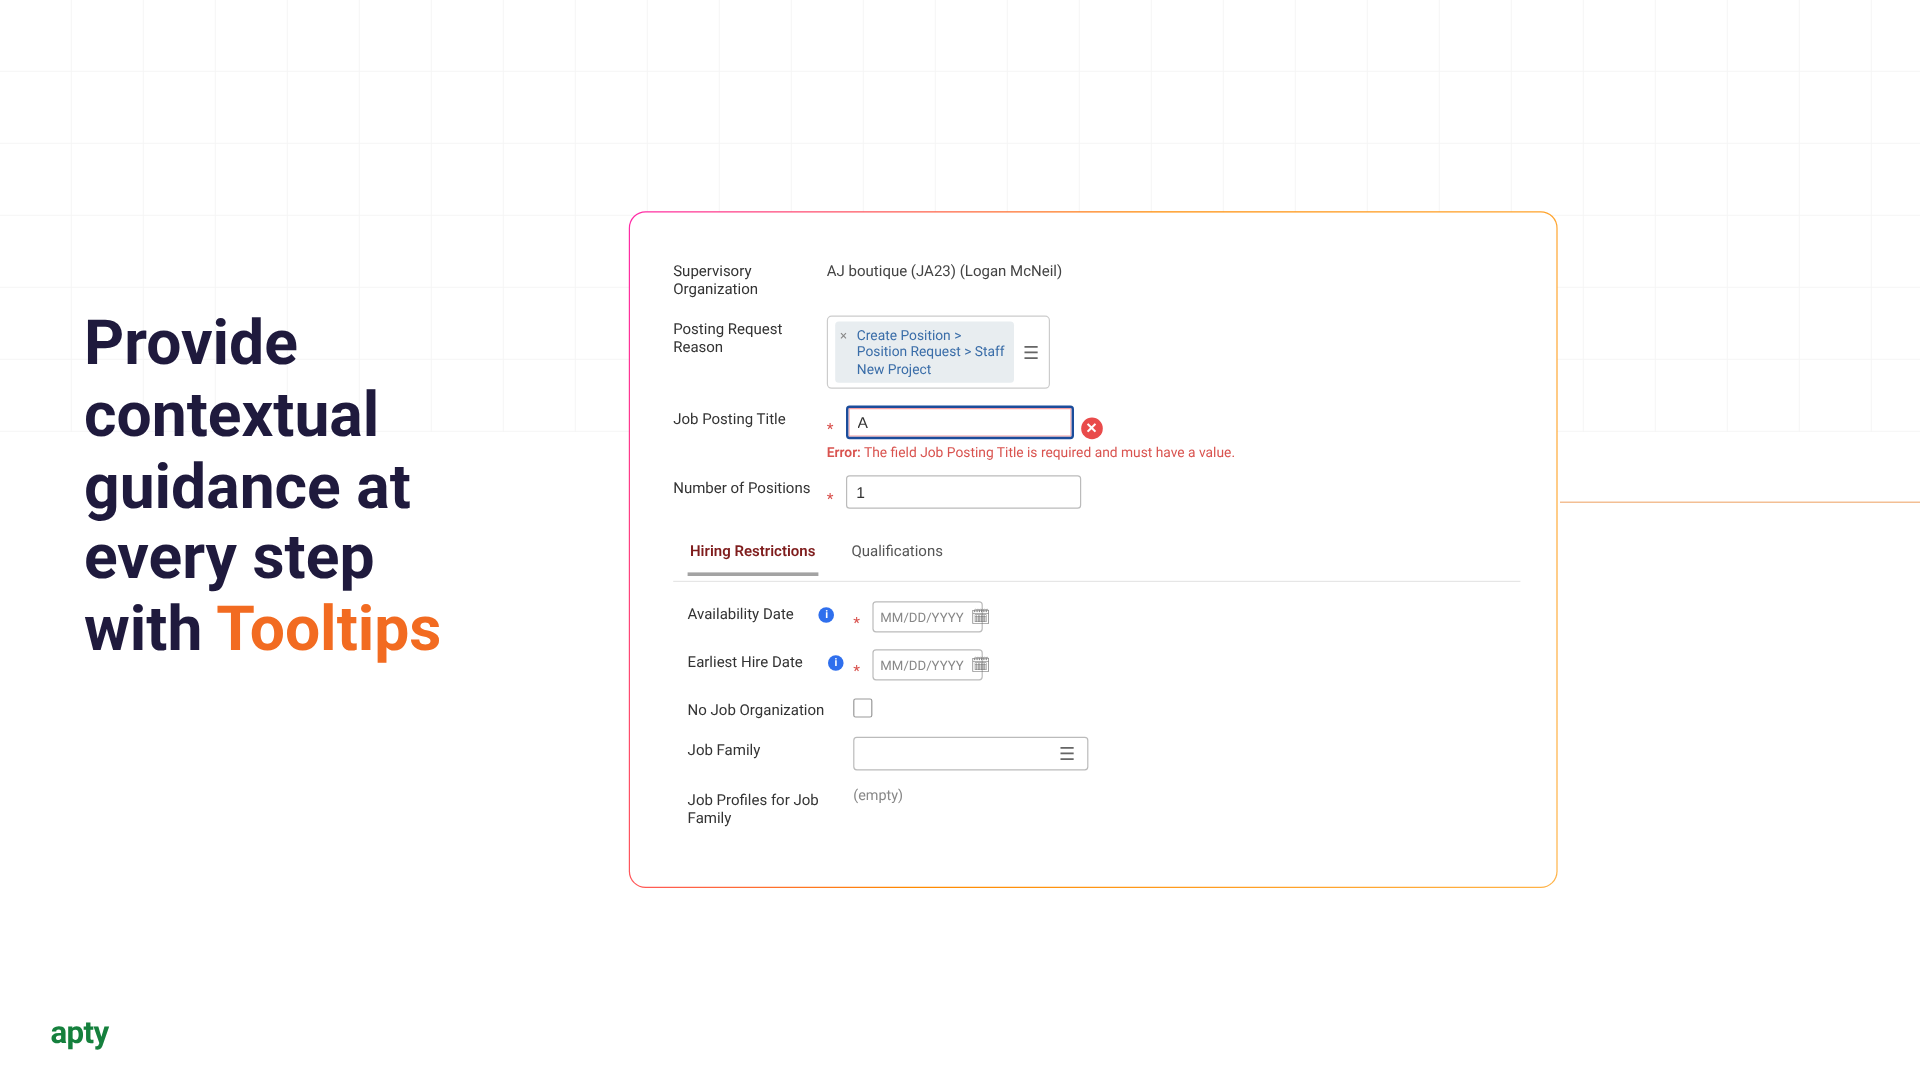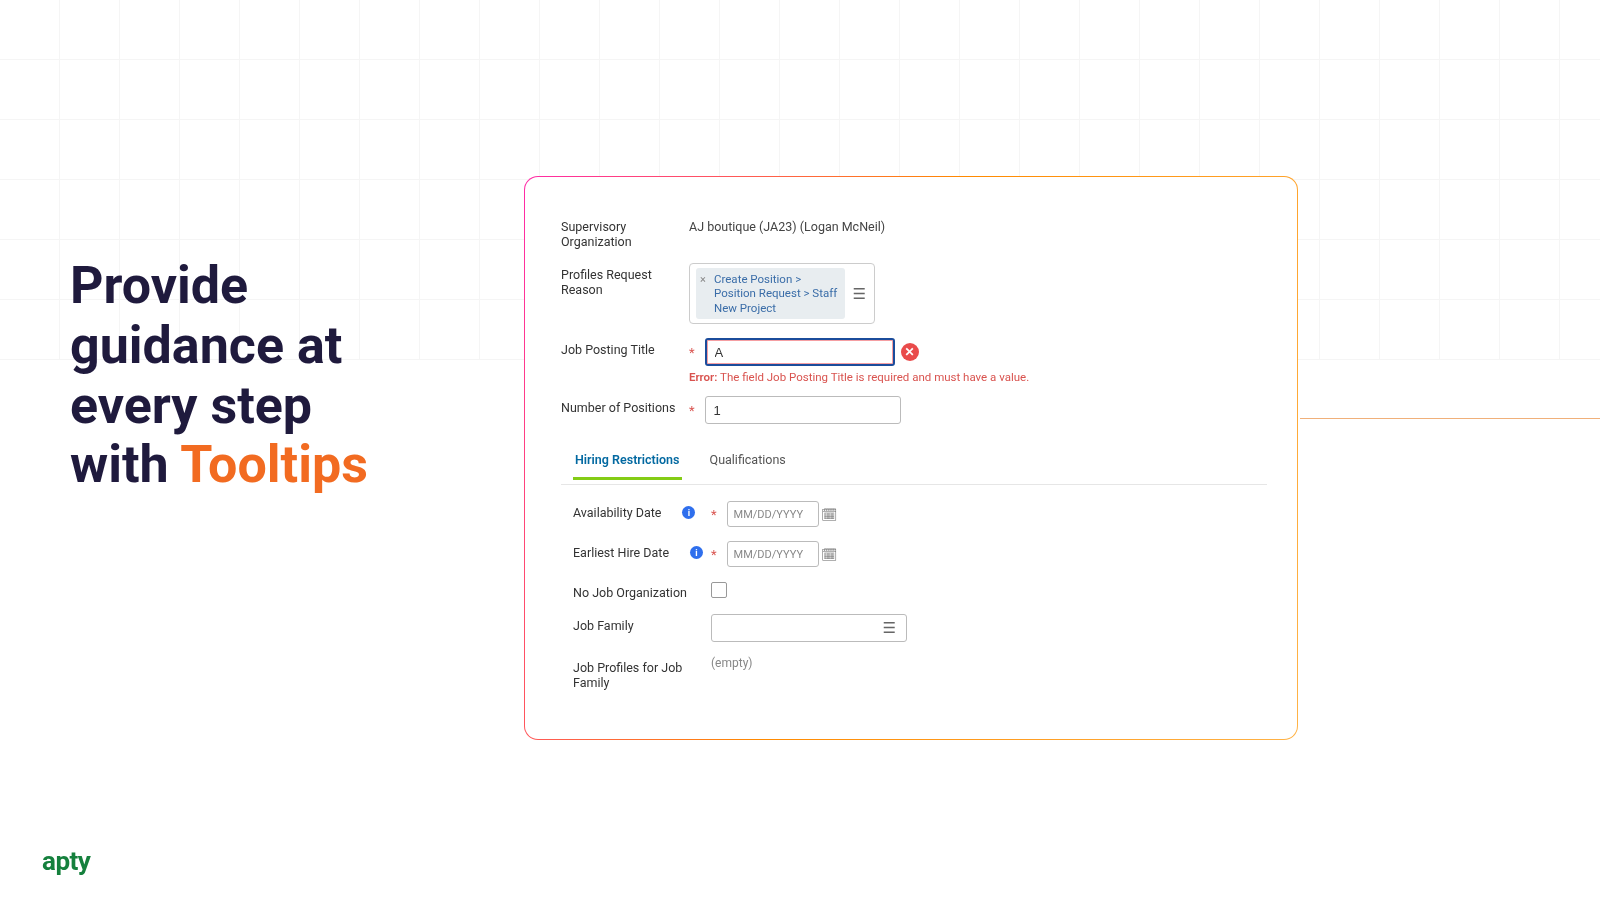--- a/index.html
+++ b/index.html
@@ -95,21 +95,21 @@
   .label-col {
     width: 128px;
     flex-shrink: 0;
     color: #333;
     font-size: 12.5px;
     padding-top: 4px;
   }
   .value-col {
     flex: 1;
     display: flex;
-    align-items: center;
+    align-items: flex-end;
     gap: 6px;
   }
 
   .static-value {
     color: #444;
     font-size: 12.5px;
     padding-top: 4px;
   }
 
   .req {
@@ -197,23 +197,23 @@
     gap: 26px;
     margin: 22px 0 4px 12px;
     font-size: 12.5px;
   }
   .tab {
     padding: 6px 2px 10px 2px;
     cursor: pointer;
     color: #555;
   }
   .tab.active {
-    color: #0369a1;
+    color: #7f1d1d;
     font-weight: 600;
-    border-bottom: 3px solid #84cc16;
+    border-bottom: 3px solid #a3a3a3;
   }
   .tab-divider {
     height: 1px;
     background: #e6e6e6;
     margin: 0 0 16px 0;
   }
 
   .sub-label-col {
     width: 138px;
     flex-shrink: 0;
@@ -242,21 +242,21 @@
   .date-input {
     border: 1px solid #bbb;
     border-radius: 3px;
     height: 26px;
     width: 92px;
     display: flex;
     align-items: center;
     padding: 0 6px;
     font-size: 11px;
     color: #888;
-    gap: 18px;
+    gap: 6px;
     box-sizing: border-box;
   }
   .date-input .cal { color: #666; font-size: 13px; }
 
   .checkbox {
     width: 14px;
     height: 14px;
     border: 1px solid #999;
     border-radius: 2px;
     display: inline-block;
@@ -281,41 +281,42 @@
   }
 </style>
 </head>
 <body>
 
 <div class="grid-bg"></div>
 <div class="right-line"></div>
 
 <div class="headline">
   <div>Provide</div>
+  <div>contextual</div>
   <div>guidance at</div>
   <div>every step</div>
   <div>
     <span>with </span><span class="accent">Tooltips</span>
   </div>
 </div>
 
 <div class="brand">apty</div>
 
 <div class="card">
   <div class="card-inner">
 
     <div class="row">
       <div class="label-col">Supervisory Organization</div>
       <div class="value-col">
         <span class="static-value">AJ boutique (JA23) (Logan McNeil)</span>
       </div>
     </div>
 
     <div class="row">
-      <div class="label-col">Profiles Request Reason</div>
+      <div class="label-col">Posting Request Reason</div>
       <div class="value-col">
         <div class="pill-box">
           <div class="pill">
             <span class="x">×</span>
             <span>Create Position &gt; Position Request &gt; Staff New Project</span>
           </div>
           <span class="list-icon">☰</span>
         </div>
       </div>
     </div>

